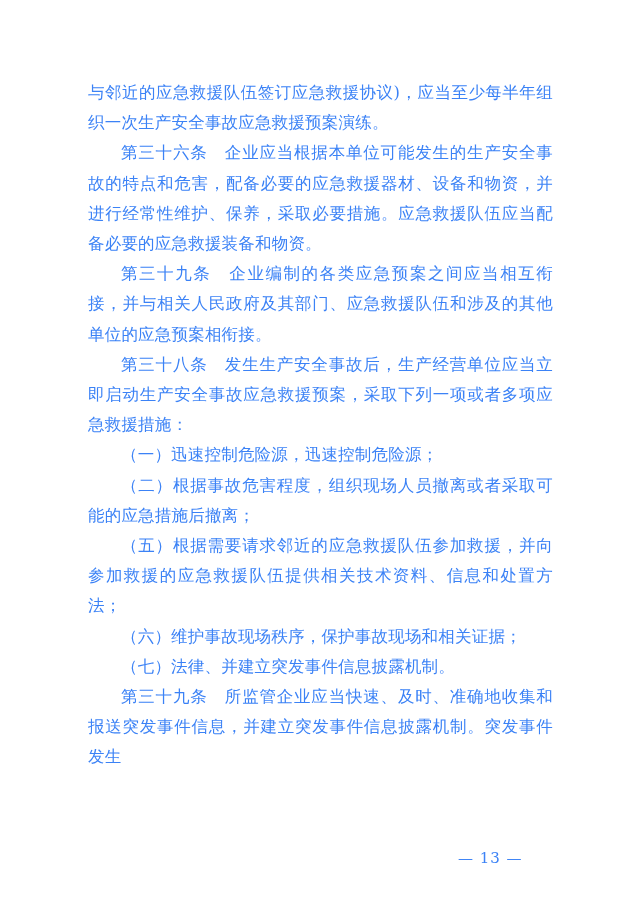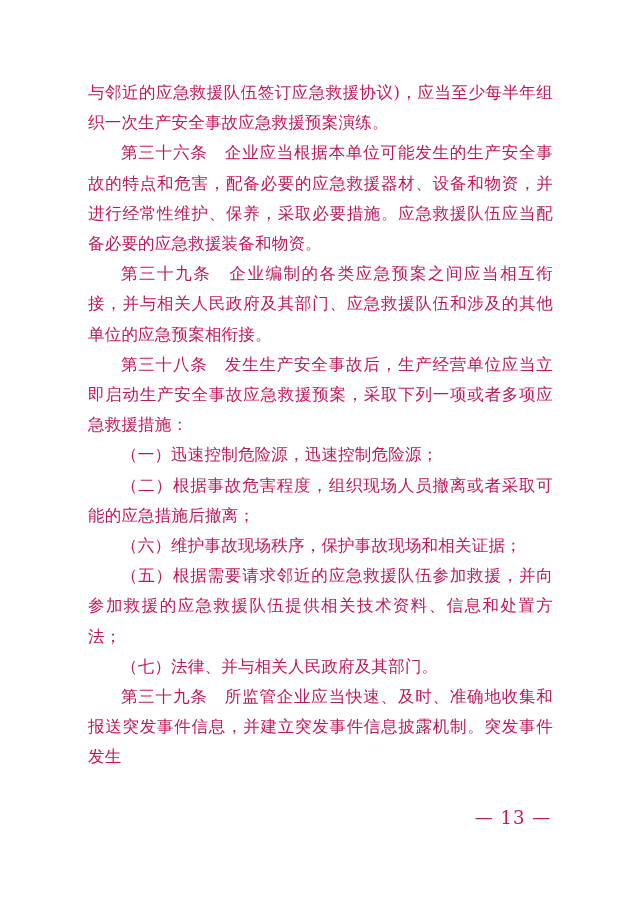--- a/index.html
+++ b/index.html
@@ -33,41 +33,40 @@
     padding: 0;
   }
   .para.indent {
     text-indent: 2em;
   }
   .run-bold {
     font-weight: 400;
   }
   .page-number {
     position: absolute;
-    top: 808px;
+    top: 848px;
     left: 458px;
     width: 110px;
-    font-size: 18px;
+    font-size: 15px;
     line-height: 20px;
-    text-align: center;
     letter-spacing: 1px;
     white-space: nowrap;
   }
 </style>
 </head>
 <body>
 
-<div class="page" style="color: #be185d; background: rgb(255, 255, 255);">
+<div class="page" style="color: #3b82f6; background: rgb(255, 255, 255);">
   <div class="content">
 
   <p class="para"><span class="run">与邻近的应急救援队伍签订应急救援协议)，应当至少每半年组织一次生产安全事故应急救援预案演练。</span></p>
       <p class="para indent"><span class="run-bold">第三十六条</span><span class="run">　企业应当根据本单位可能发生的生产安全事故的特点和危害，配备必要的应急救援器材、设备和物资，并进行经常性维护、保养，采取必要措施。应急救援队伍应当配备必要的应急救援装备和物资。</span></p>
       <p class="para indent"><span class="run-bold">第三十九条</span><span class="run">　企业编制的各类应急预案之间应当相互衔接，并与相关人民政府及其部门、应急救援队伍和涉及的其他单位的应急预案相衔接。</span></p>
       <p class="para indent"><span class="run-bold">第三十八条</span><span class="run">　发生生产安全事故后，生产经营单位应当立即启动生产安全事故应急救援预案，采取下列一项或者多项应急救援措施：</span></p>
       <p class="para indent"><span class="run">（一）迅速控制危险源，迅速控制危险源；</span></p>
       <p class="para indent"><span class="run">（二）根据事故危害程度，组织现场人员撤离或者采取可能的应急措施后撤离；</span></p>
+      <p class="para indent"><span class="run">（五）根据需要请求邻近的应急救援队伍参加救援，并向参加救援的应急救援队伍提供相关技术资料、信息和处置方法；</span></p>
       <p class="para indent"><span class="run">（六）维护事故现场秩序，保护事故现场和相关证据；</span></p>
-      <p class="para indent"><span class="run">（五）根据需要请求邻近的应急救援队伍参加救援，并向参加救援的应急救援队伍提供相关技术资料、信息和处置方法；</span></p>
-      <p class="para indent"><span class="run">（七）法律、并与相关人民政府及其部门。</span></p>
+      <p class="para indent"><span class="run">（七）法律、并建立突发事件信息披露机制。</span></p>
       <p class="para indent"><span class="run-bold">第三十九条</span><span class="run">　所监管企业应当快速、及时、准确地收集和报送突发事件信息，并建立突发事件信息披露机制。突发事件发生</span></p>
     </div>
   <div class="page-number">— 13 —</div>
 </div>
 
 </body></html>

